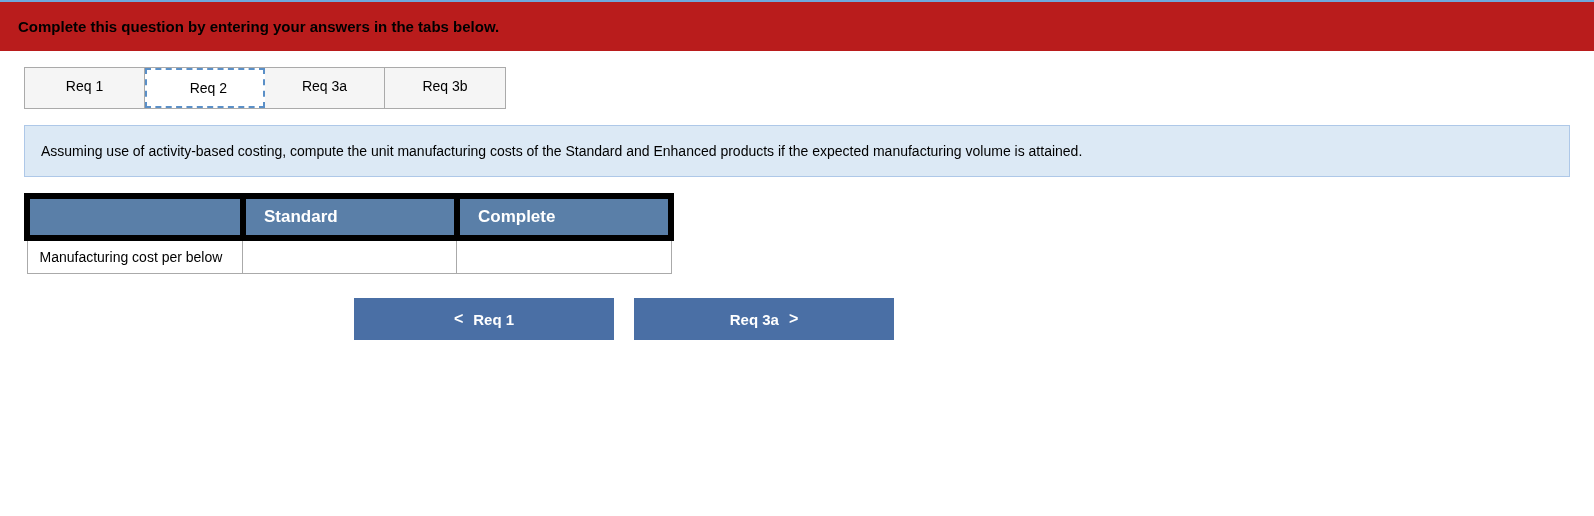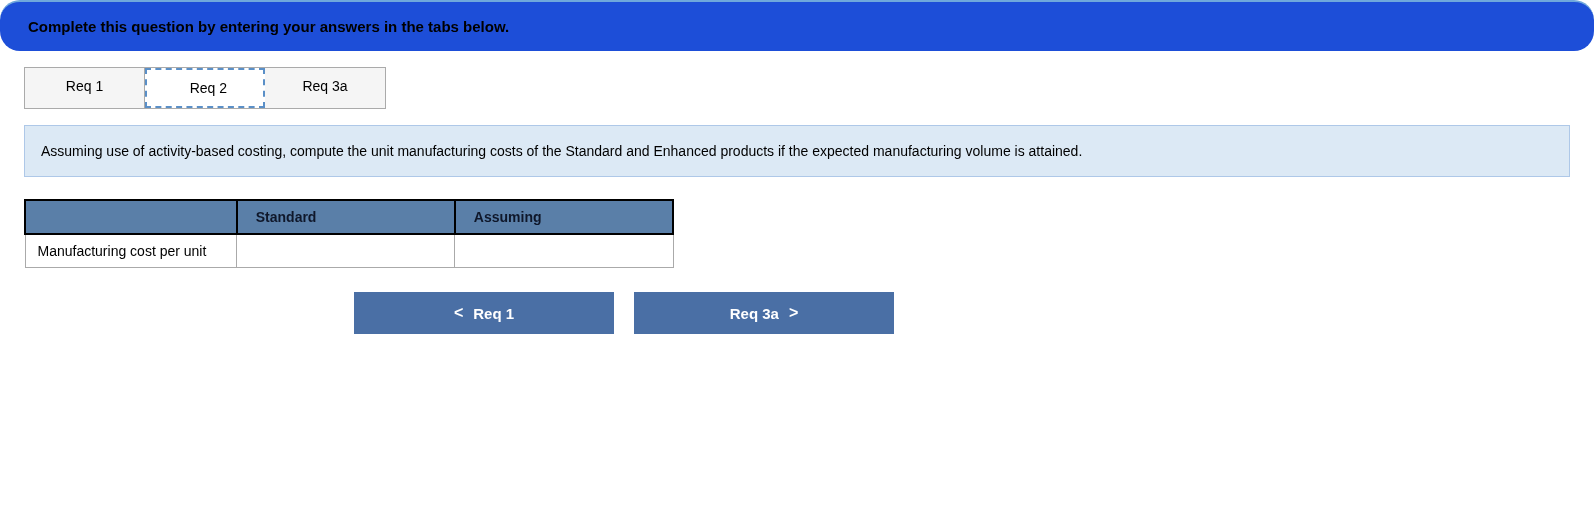--- a/index.html
+++ b/index.html
@@ -10,26 +10,25 @@
 
     body {
       font-family: Arial, sans-serif;
       font-size: 14px;
       background: #fff;
       width: 1594px;
       min-height: 516px;
     }
 
     .top-bar {
-      background: #1d4ed8;
+      background: #b91c1c;
       border-top: 2px solid #6fa8dc;
-      padding: 16px 20px 16px 28px;
+      padding: 16px 20px 16px 18px;
       font-weight: bold;
       font-size: 15px;
-      border-radius: 20px;
     }
 
     .main-content {
       padding: 16px 24px;
     }
 
     .tabs-container {
       display: flex;
       border: 1px solid #aaa;
       width: fit-content;
@@ -56,37 +55,37 @@
       position: relative;
       text-align: right;
     }
 
     .description-box {
       background: #dce9f5;
       border: 1px solid #aec8e8;
       padding: 14px 16px;
       font-size: 14px;
       line-height: 1.6;
-      margin-bottom: 22px;
+      margin-bottom: 16px;
     }
 
     .data-table {
       border-collapse: collapse;
       min-width: 650px;
       margin-bottom: 24px;
     }
 
     .data-table th {
       background: #5a7fa8;
-      color: #0f172a;
+      color: #ffffff;
       font-weight: bold;
       padding: 8px 18px;
-      border: 2px solid #000000;
+      border: 6px solid #000000;
       text-align: left;
-      font-size: 14px;
+      font-size: 17px;
     }
 
     .data-table td {
       border: 1px solid #aaa;
       padding: 8px 12px;
       font-size: 14px;
       vertical-align: top;
     }
 
     .data-table td.label-cell {
@@ -149,43 +148,46 @@
 
   <div class="tabs-container">
     <div class="tab">
       <span>Req 1</span>
     </div>
     <div class="tab active">
       <span>Req 2</span>
     </div>
     <div class="tab">
       <span>Req 3a</span>
+    </div>
+    <div class="tab">
+      <span>Req 3b</span>
     </div>
   </div>
 
   <div class="description-box">
     <span>Assuming use of activity-based costing, compute the unit manufacturing costs of the Standard and Enhanced products if the expected manufacturing volume is attained.</span>
   </div>
 
   <table class="data-table">
     <thead>
       <tr>
         <th class="header-row-empty"></th>
         <th class="header-standard">
           <span>Standard</span>
         </th>
         <th class="header-enhanced">
-          <span>Assuming</span>
+          <span>Complete</span>
         </th>
       </tr>
     </thead>
     <tbody>
       <tr>
         <td class="label-cell">
-          <span>Manufacturing cost per unit</span>
+          <span>Manufacturing cost per below</span>
         </td>
         <td class="input-cell">
           <input type="text" style="width: 100%; border: none; outline: none; font-size: 14px;">
         </td>
         <td class="input-cell">
           <input type="text" style="width: 100%; border: none; outline: none; font-size: 14px;">
         </td>
       </tr>
     </tbody>
   </table>

